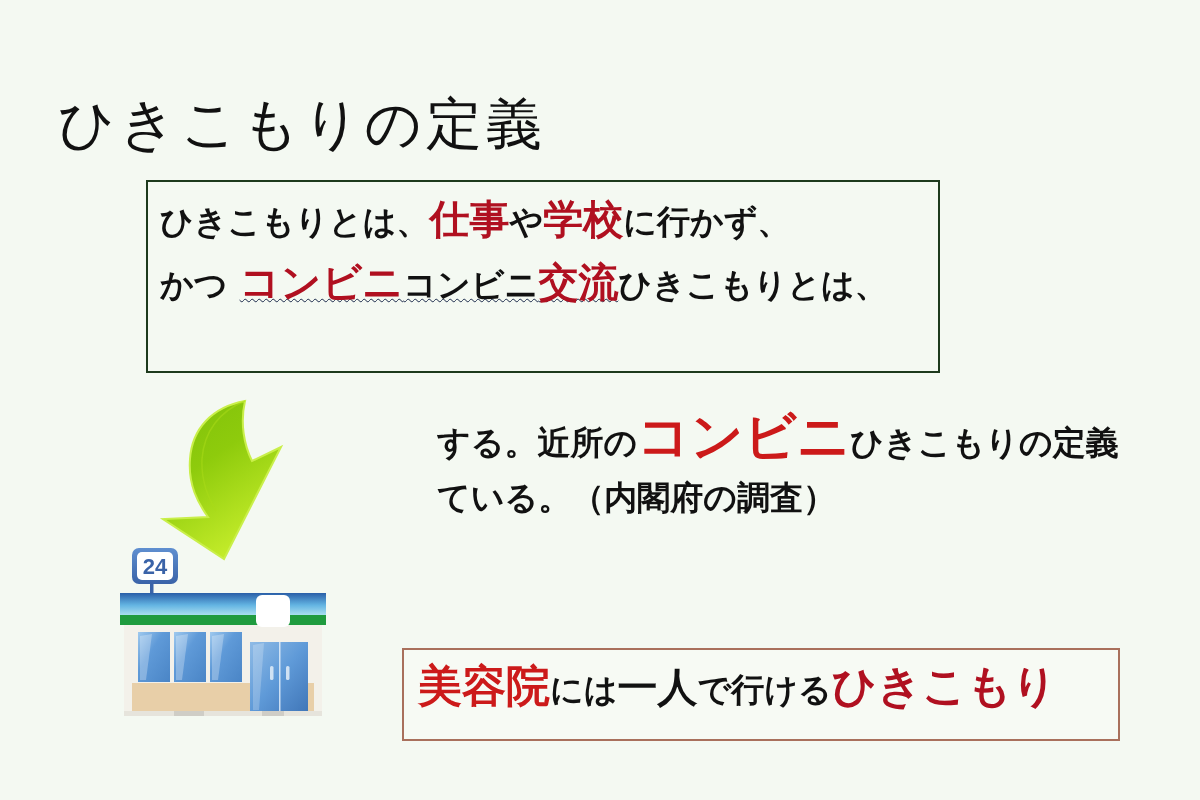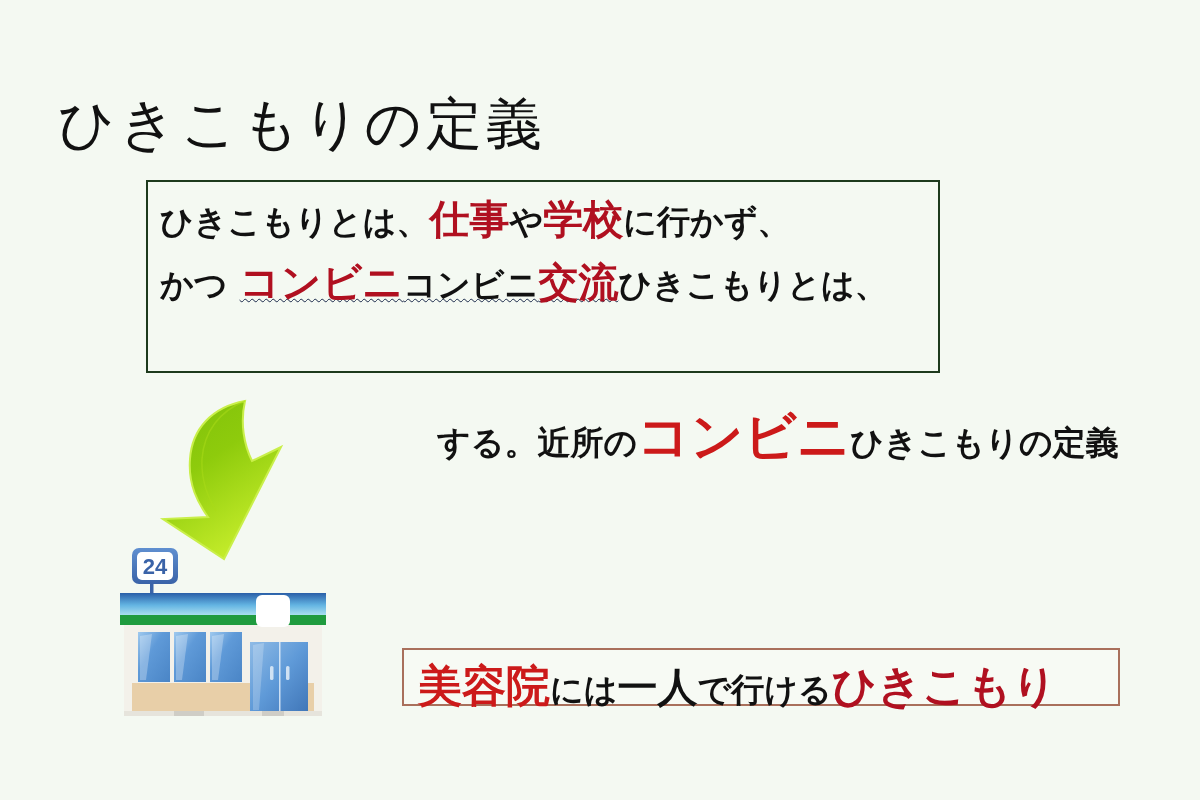--- a/index.html
+++ b/index.html
@@ -118,21 +118,21 @@
     margin-top: 28px;
   }
   .indent1 { padding-left: 6px; }
 
   
   #punchline-box {
     position: absolute;
     left: 402px;
     top: 648px;
     width: 718px;
-    height: 58px;
+    height: 93px;
     border: 2px solid #a9705c;
     background: #f7faf4;
     box-sizing: border-box;
   }
   #punchline-text {
     position: absolute;
     left: 14px;
     top: 5px;
     font-size: 40px;
     line-height: 62px;
@@ -249,20 +249,21 @@
   </svg>
 
   <div id="survey-paragraph">
 
 
 
     <div class="para-line">
       <span>する。近所の</span><span class="hi-bright">コンビニ</span><span>ひきこもりの定義</span>
     </div>
 
+    <div class="para-line">ている。（内閣府の調査）</div>
 
   </div>
 
   <div id="punchline-box">
     <div id="punchline-text">
       <span class="p-bright">美容院</span><span class="p-small">には</span><span class="p-black">一人</span><span class="p-small">で行ける</span><span class="p-dark">ひきこもり</span>
     </div>
   </div>
 
 </div>

